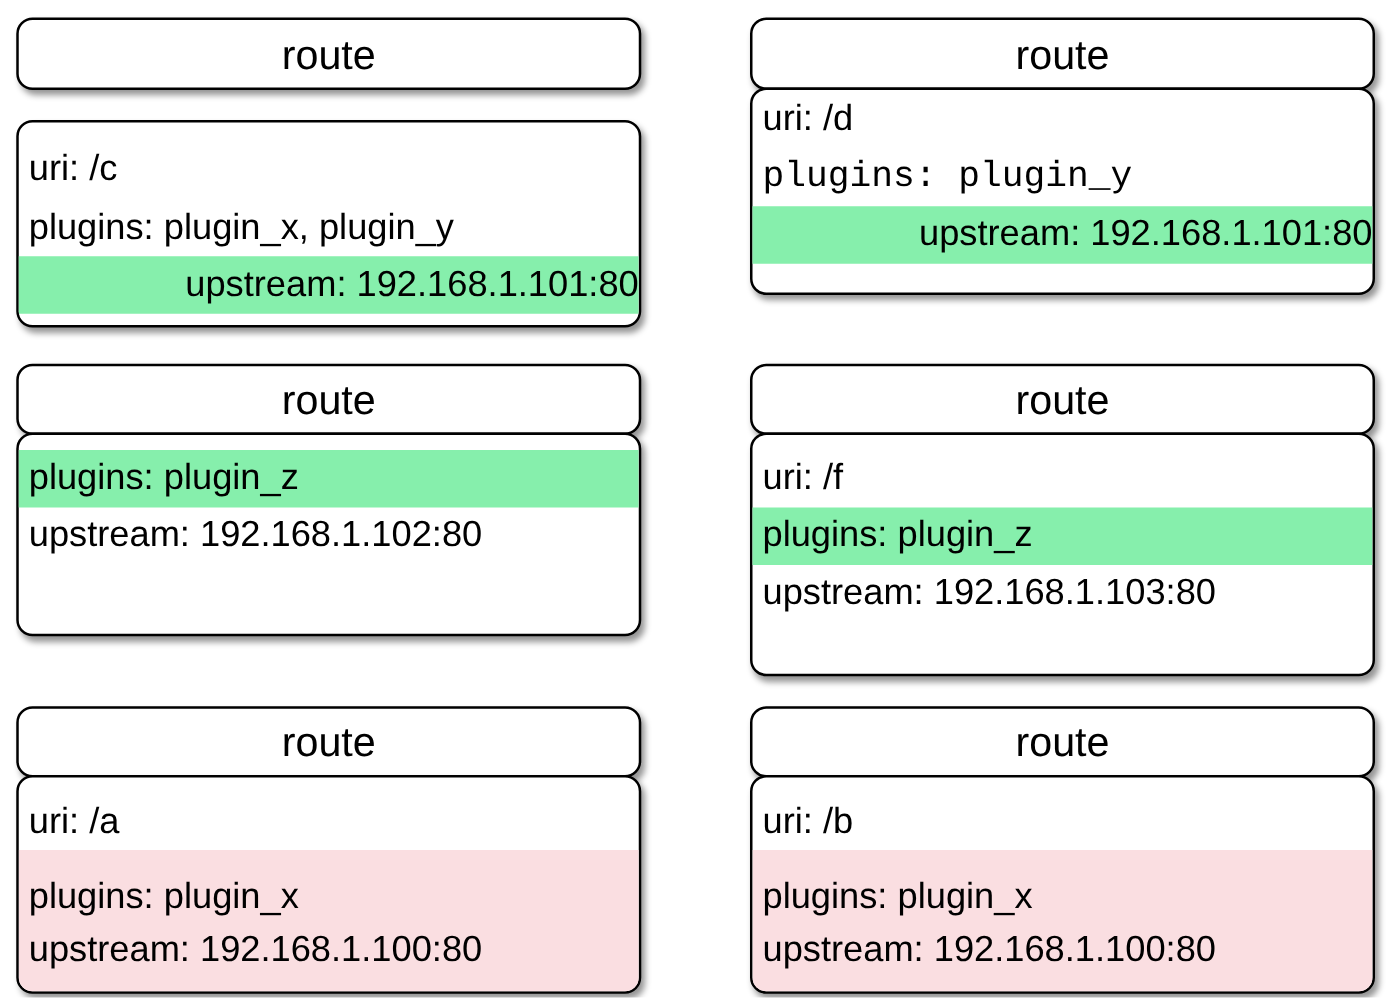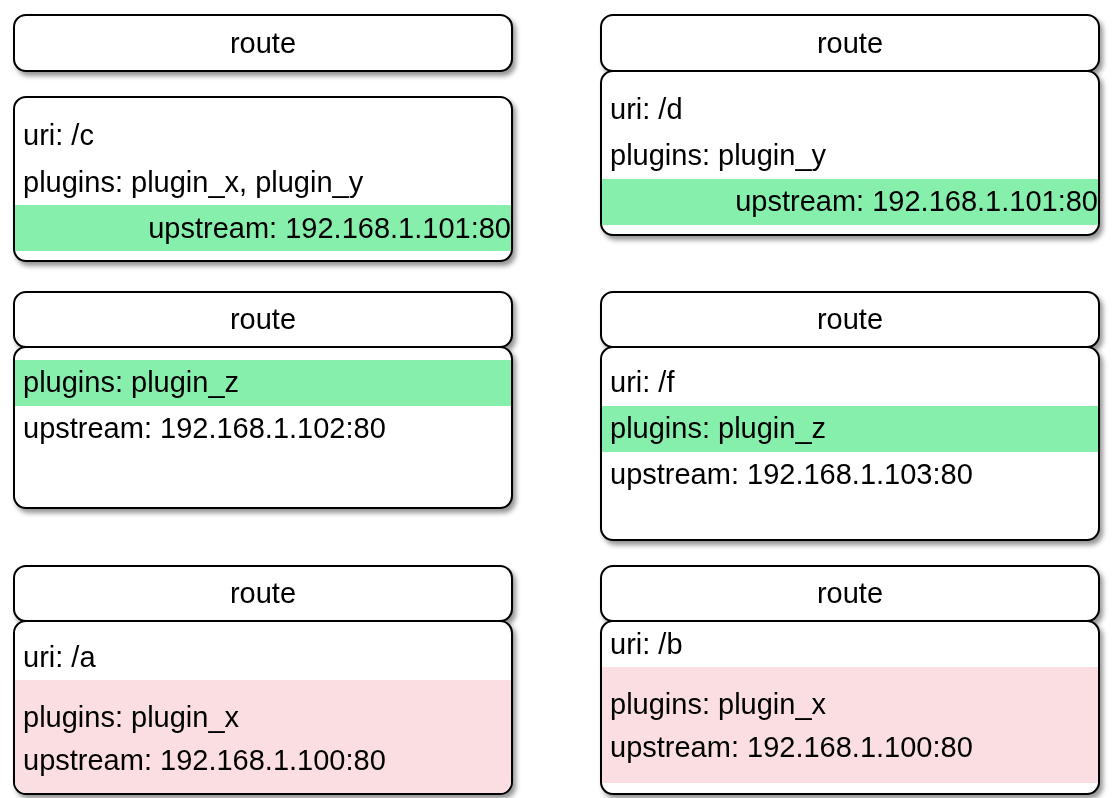--- a/index.html
+++ b/index.html
@@ -16,21 +16,21 @@
   .card-header,.card-body{
     box-sizing:border-box;
     background:#ffffff;
     border:2.5px solid #000000;
     border-radius:13px;
     box-shadow:3px 4px 5px rgba(0,0,0,0.42);
     position:relative;
   }
   .card-header{
     display:flex;align-items:center;justify-content:center;
-    font-size:29px;line-height:1;color:#000;
+    font-size:33px;line-height:1;color:#000;
     z-index:1;
   }
   .card-body{
     overflow:hidden;
     z-index:2;
     padding:0;
   }
   
   .card-body{margin-top:-2.5px;}
 
@@ -75,25 +75,25 @@
         </div>
       </div>
     </div>
   </div>
 
   <div class="card" style="left:600px;top:14px;width:500px;">
     <div class="card-header" style="height:58px;">
       <span>route</span>
     </div>
     <div class="card-body" style="height:166px;">
-      <div class="rows" style="padding-top:14px;">
+      <div class="rows" style="">
         <div class="row" style="height:47px;">
           <span>uri: /d</span>
         </div>
-        <div class="row" style="height:46px;">
+        <div class="row" style="height:46px;font-family:Liberation Mono, monospace;">
           <span>plugins: plugin_y</span>
         </div>
         <div class="row hl-blue" style="height:46px;margin-left:-8px;padding-left:16px;">
           <span>upstream: 192.168.1.101:80</span>
         </div>
       </div>
     </div>
   </div>
 
   <div class="card" style="left:13px;top:291px;width:500px;">
@@ -150,21 +150,21 @@
         </div>
       </div>
     </div>
   </div>
 
   <div class="card" style="left:600px;top:565px;width:500px;">
     <div class="card-header" style="height:57px;">
       <span>route</span>
     </div>
     <div class="card-body" style="height:175px;">
-      <div class="rows" style="">
+      <div class="rows" style="padding-top:13px;">
         <div class="row" style="height:45px;">
           <span>uri: /b</span>
         </div>
         <div class="block hl-pink" style="padding-top:16px;padding-bottom:14px;">
           <div class="row" style="height:44px;">
             <span>plugins: plugin_x</span>
           </div>
           <div class="row" style="height:42px;">
             <span>upstream: 192.168.1.100:80</span>
           </div>

